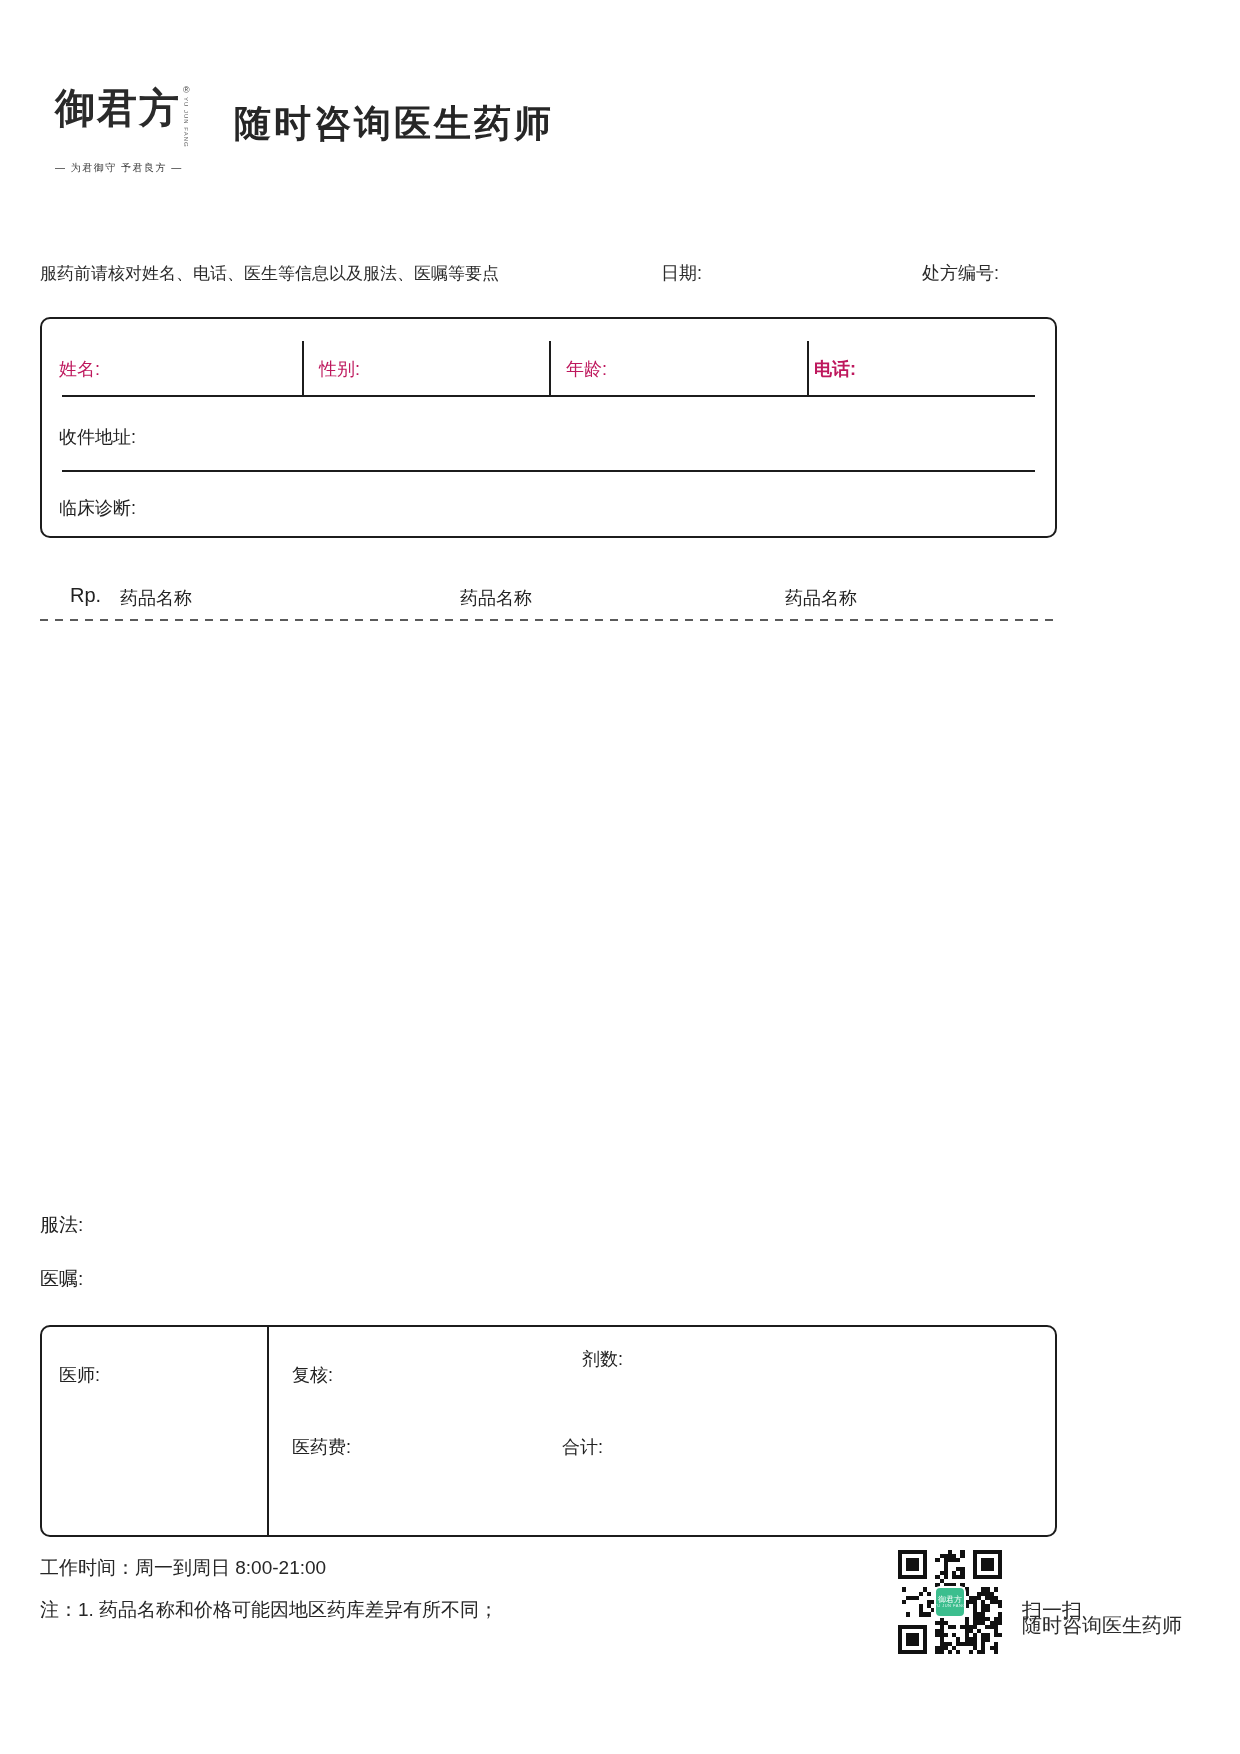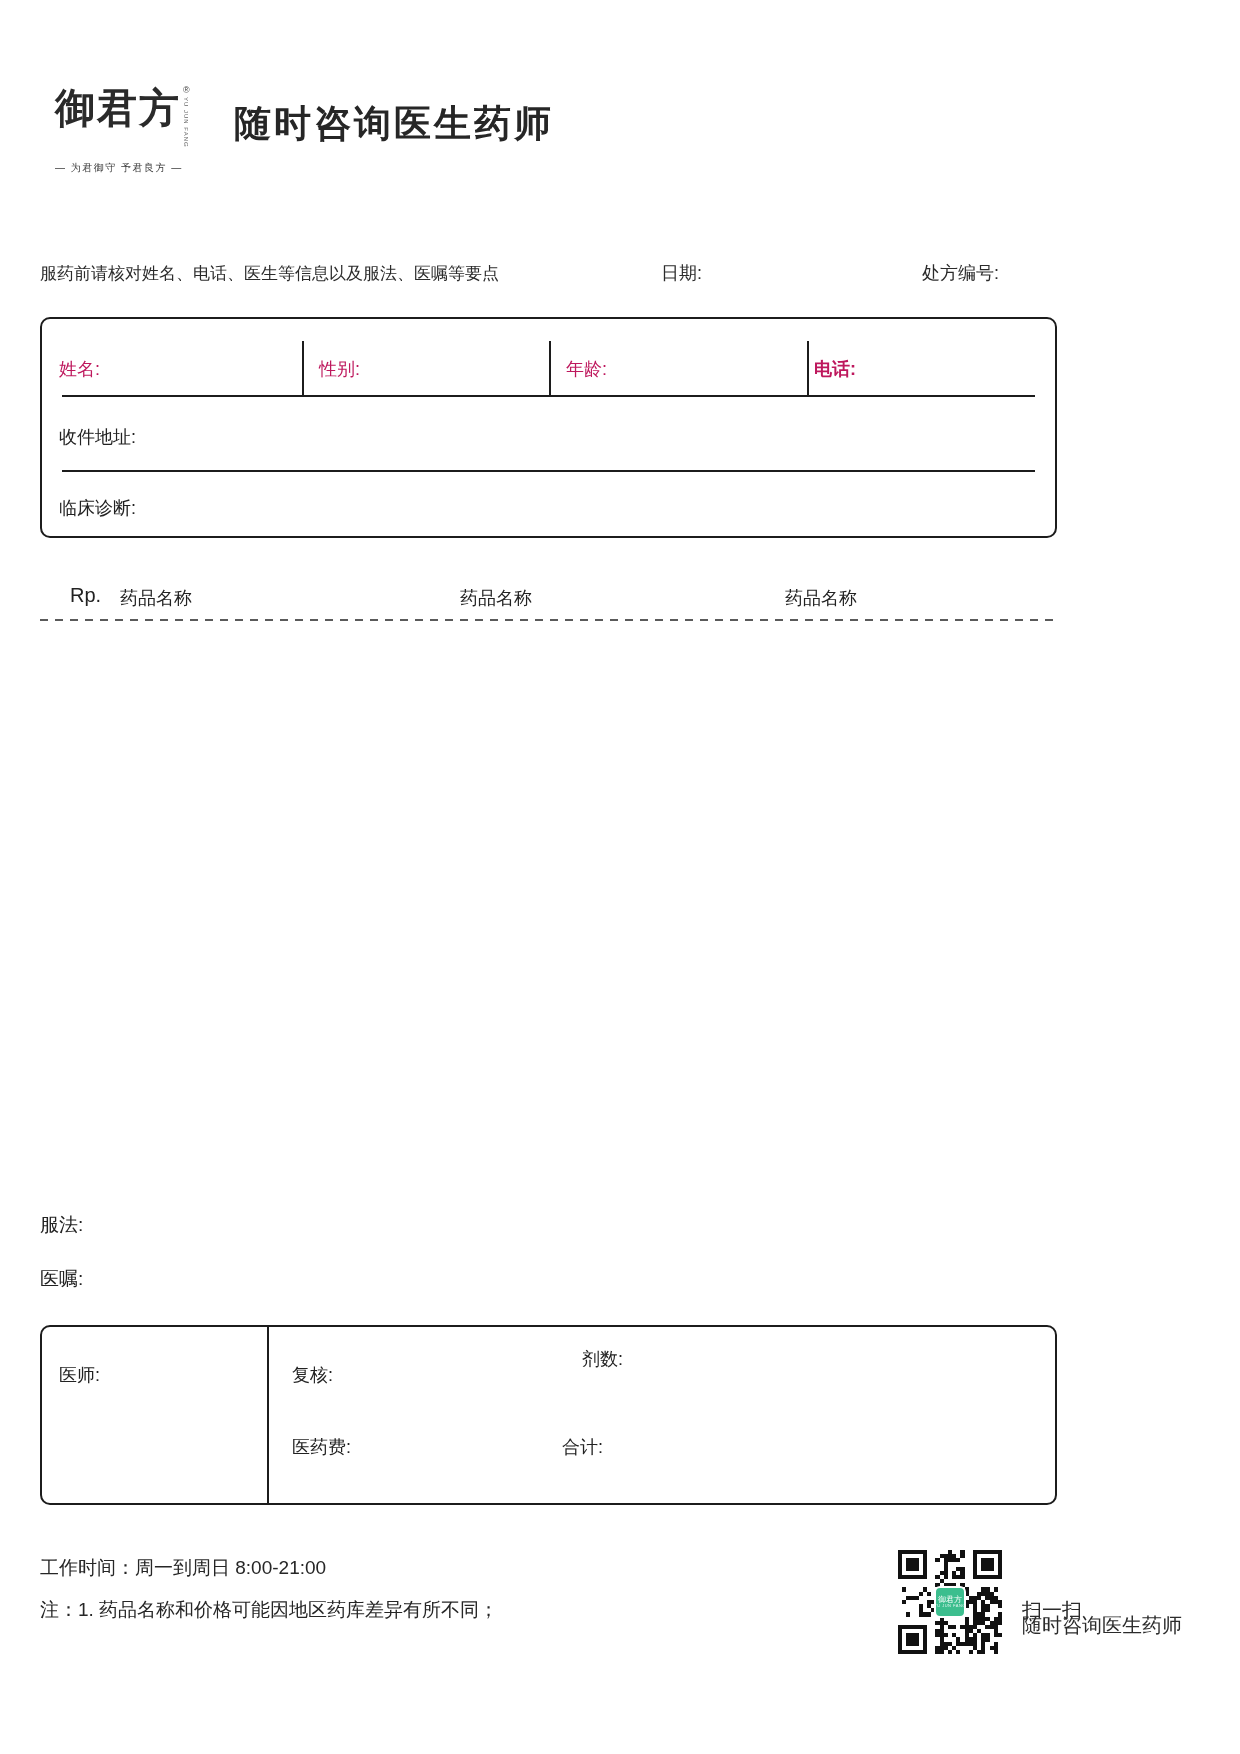--- a/index.html
+++ b/index.html
@@ -74,21 +74,21 @@
     left:40px; top:619px; width:1017px; height:2px;
     background:repeating-linear-gradient(90deg,#5a5a5a 0 8px,transparent 8px 15px);
   }
 
   
   .usage-label { left:40px; top:1212px; font-size:19px; color:#222; }
   .advice-label { left:40px; top:1266px; font-size:19px; color:#222; }
 
   
   .summary-box {
-    left:40px; top:1325px; width:1017px; height:180px;
+    left:40px; top:1325px; width:1017px; height:212px;
     border:2px solid #1c1c1c; border-radius:10px; background:#fff;
   }
   .sbox-vdiv { position:absolute; left:225px; top:0; bottom:0; width:2px; background:#1c1c1c; }
   .sbox-doctor { position:absolute; left:17px; top:36px; font-size:18px; color:#222; }
   .sbox-review { position:absolute; left:250px; top:36px; font-size:18px; color:#222; }
   .sbox-doses  { position:absolute; left:520px; top:20px; font-size:18px; color:#222;margin-left:20px; }
   .sbox-fee    { position:absolute; left:250px; top:108px; font-size:18px; color:#222; }
   .sbox-total  { position:absolute; left:520px; top:108px; font-size:18px; color:#222; }
 
   

